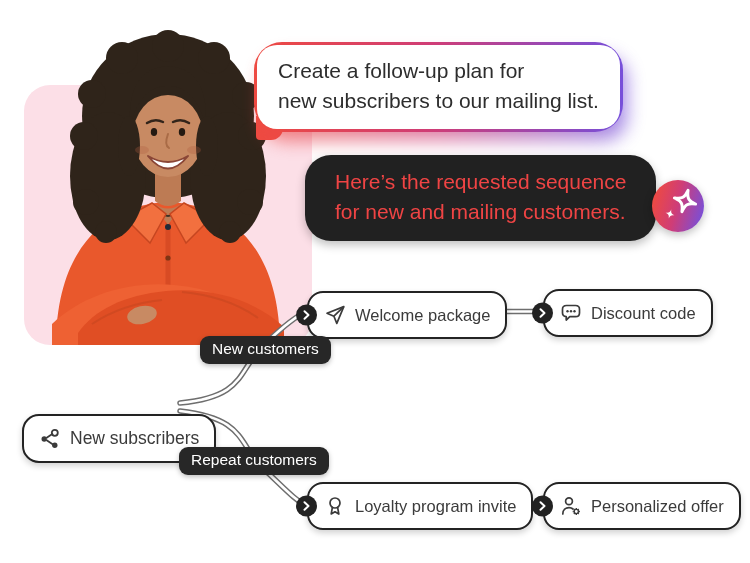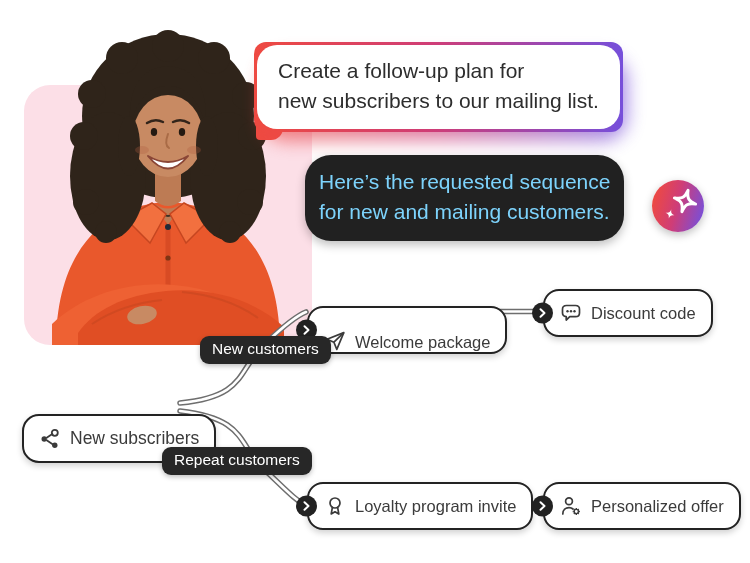--- a/index.html
+++ b/index.html
@@ -22,40 +22,40 @@
   .photo{position:absolute;left:22px;top:24px;width:292px;height:322px;z-index:1;}
 
   
   .wires{position:absolute;left:0;top:0;width:750px;height:563px;z-index:2;pointer-events:none;}
   .tube-outer{fill:none;stroke:var(--connector-line);stroke-width:5.6;stroke-linecap:round;}
   .tube-inner{fill:none;stroke:#ffffff;stroke-width:2.6;stroke-linecap:round;}
 
   
   .user-bubble{
     position:absolute;left:254px;top:42px;z-index:5;
-    padding:3px;border-radius:12px;
+    padding:3px;border-radius:28px;
     background:linear-gradient(92deg,var(--gradient-start) 0%,var(--gradient-mid) 48%,var(--gradient-end) 100%);
   }
   .user-bubble::before{ 
     content:"";position:absolute;z-index:-1;left:8px;right:-4px;top:14px;bottom:-9px;
     border-radius:24px;filter:blur(9px);opacity:.65;
     background:linear-gradient(92deg,var(--gradient-start),var(--gradient-mid) 48%,var(--gradient-end));
   }
   .user-bubble::after{ 
     content:"";position:absolute;z-index:-2;left:2px;bottom:-8px;width:27px;height:24px;
     background:var(--gradient-start);border-radius:0 0 12px 4px;
   }
   .user-bubble .inner{
     background:#fff;border-radius:20px;padding:11px 21px 13px;
     font-size:21px;line-height:30px;color:#2d2d2d;white-space:nowrap;
   }
   .assistant-bubble{
     position:absolute;left:305px;top:155px;z-index:5;
-    background:var(--bubble-dark);border-radius:26px;padding:12px 14px 14px;
-    font-size:21px;line-height:30px;color:#7dd3fc;white-space:nowrap;
+    background:var(--bubble-dark);border-radius:26px;padding:12px 30px 14px;
+    font-size:21px;line-height:30px;color:#ef4444;white-space:nowrap;
     box-shadow:0 4px 10px rgba(0,0,0,.25);
   }
   .ai-badge{
     position:absolute;left:652px;top:180px;width:52px;height:52px;border-radius:50%;z-index:5;
     background:linear-gradient(105deg,var(--gradient-start) 8%,var(--gradient-mid) 48%,var(--gradient-end) 95%);
     display:flex;align-items:center;justify-content:center;
     box-shadow:0 3px 8px rgba(0,0,0,.25);cursor:pointer;
   }
 
   
@@ -74,26 +74,26 @@
     display:flex;align-items:center;justify-content:center;cursor:pointer;
   }
   .edge-label{
     position:absolute;z-index:6;background:#272727;color:#fff;
     font-size:15.5px;line-height:18px;padding:4px 12px 6px;border-radius:9px;
     white-space:nowrap;box-shadow:0 2px 5px rgba(0,0,0,.25);
   }
 
   
   .n-subscribers{left:22px;top:384px;height:45px;font-size:17.5px;border-radius:17px;margin-top:30px;}
-  .n-welcome{left:307px;top:306px;align-items:flex-end;}
+  .n-welcome{left:307px;top:291px;}
   .n-discount{left:543px;top:289px;}
   .n-loyalty{left:307px;top:482px;}
   .n-personalized{left:543px;top:482px;}
   .l-new{left:200px;top:336px;}
-  .l-repeat{left:162px;top:447px;padding-left:12px;}
+  .l-repeat{left:179px;top:447px;padding-left:12px;}
 </style>
 </head>
 <body>
 
 <div class="canvas">
 
   <svg class="photo" viewBox="0 0 292 322" aria-hidden="true">
     <defs>
       <clipPath id="boxClip">
           <rect x="2" y="61" width="288" height="260" rx="26"></rect>

